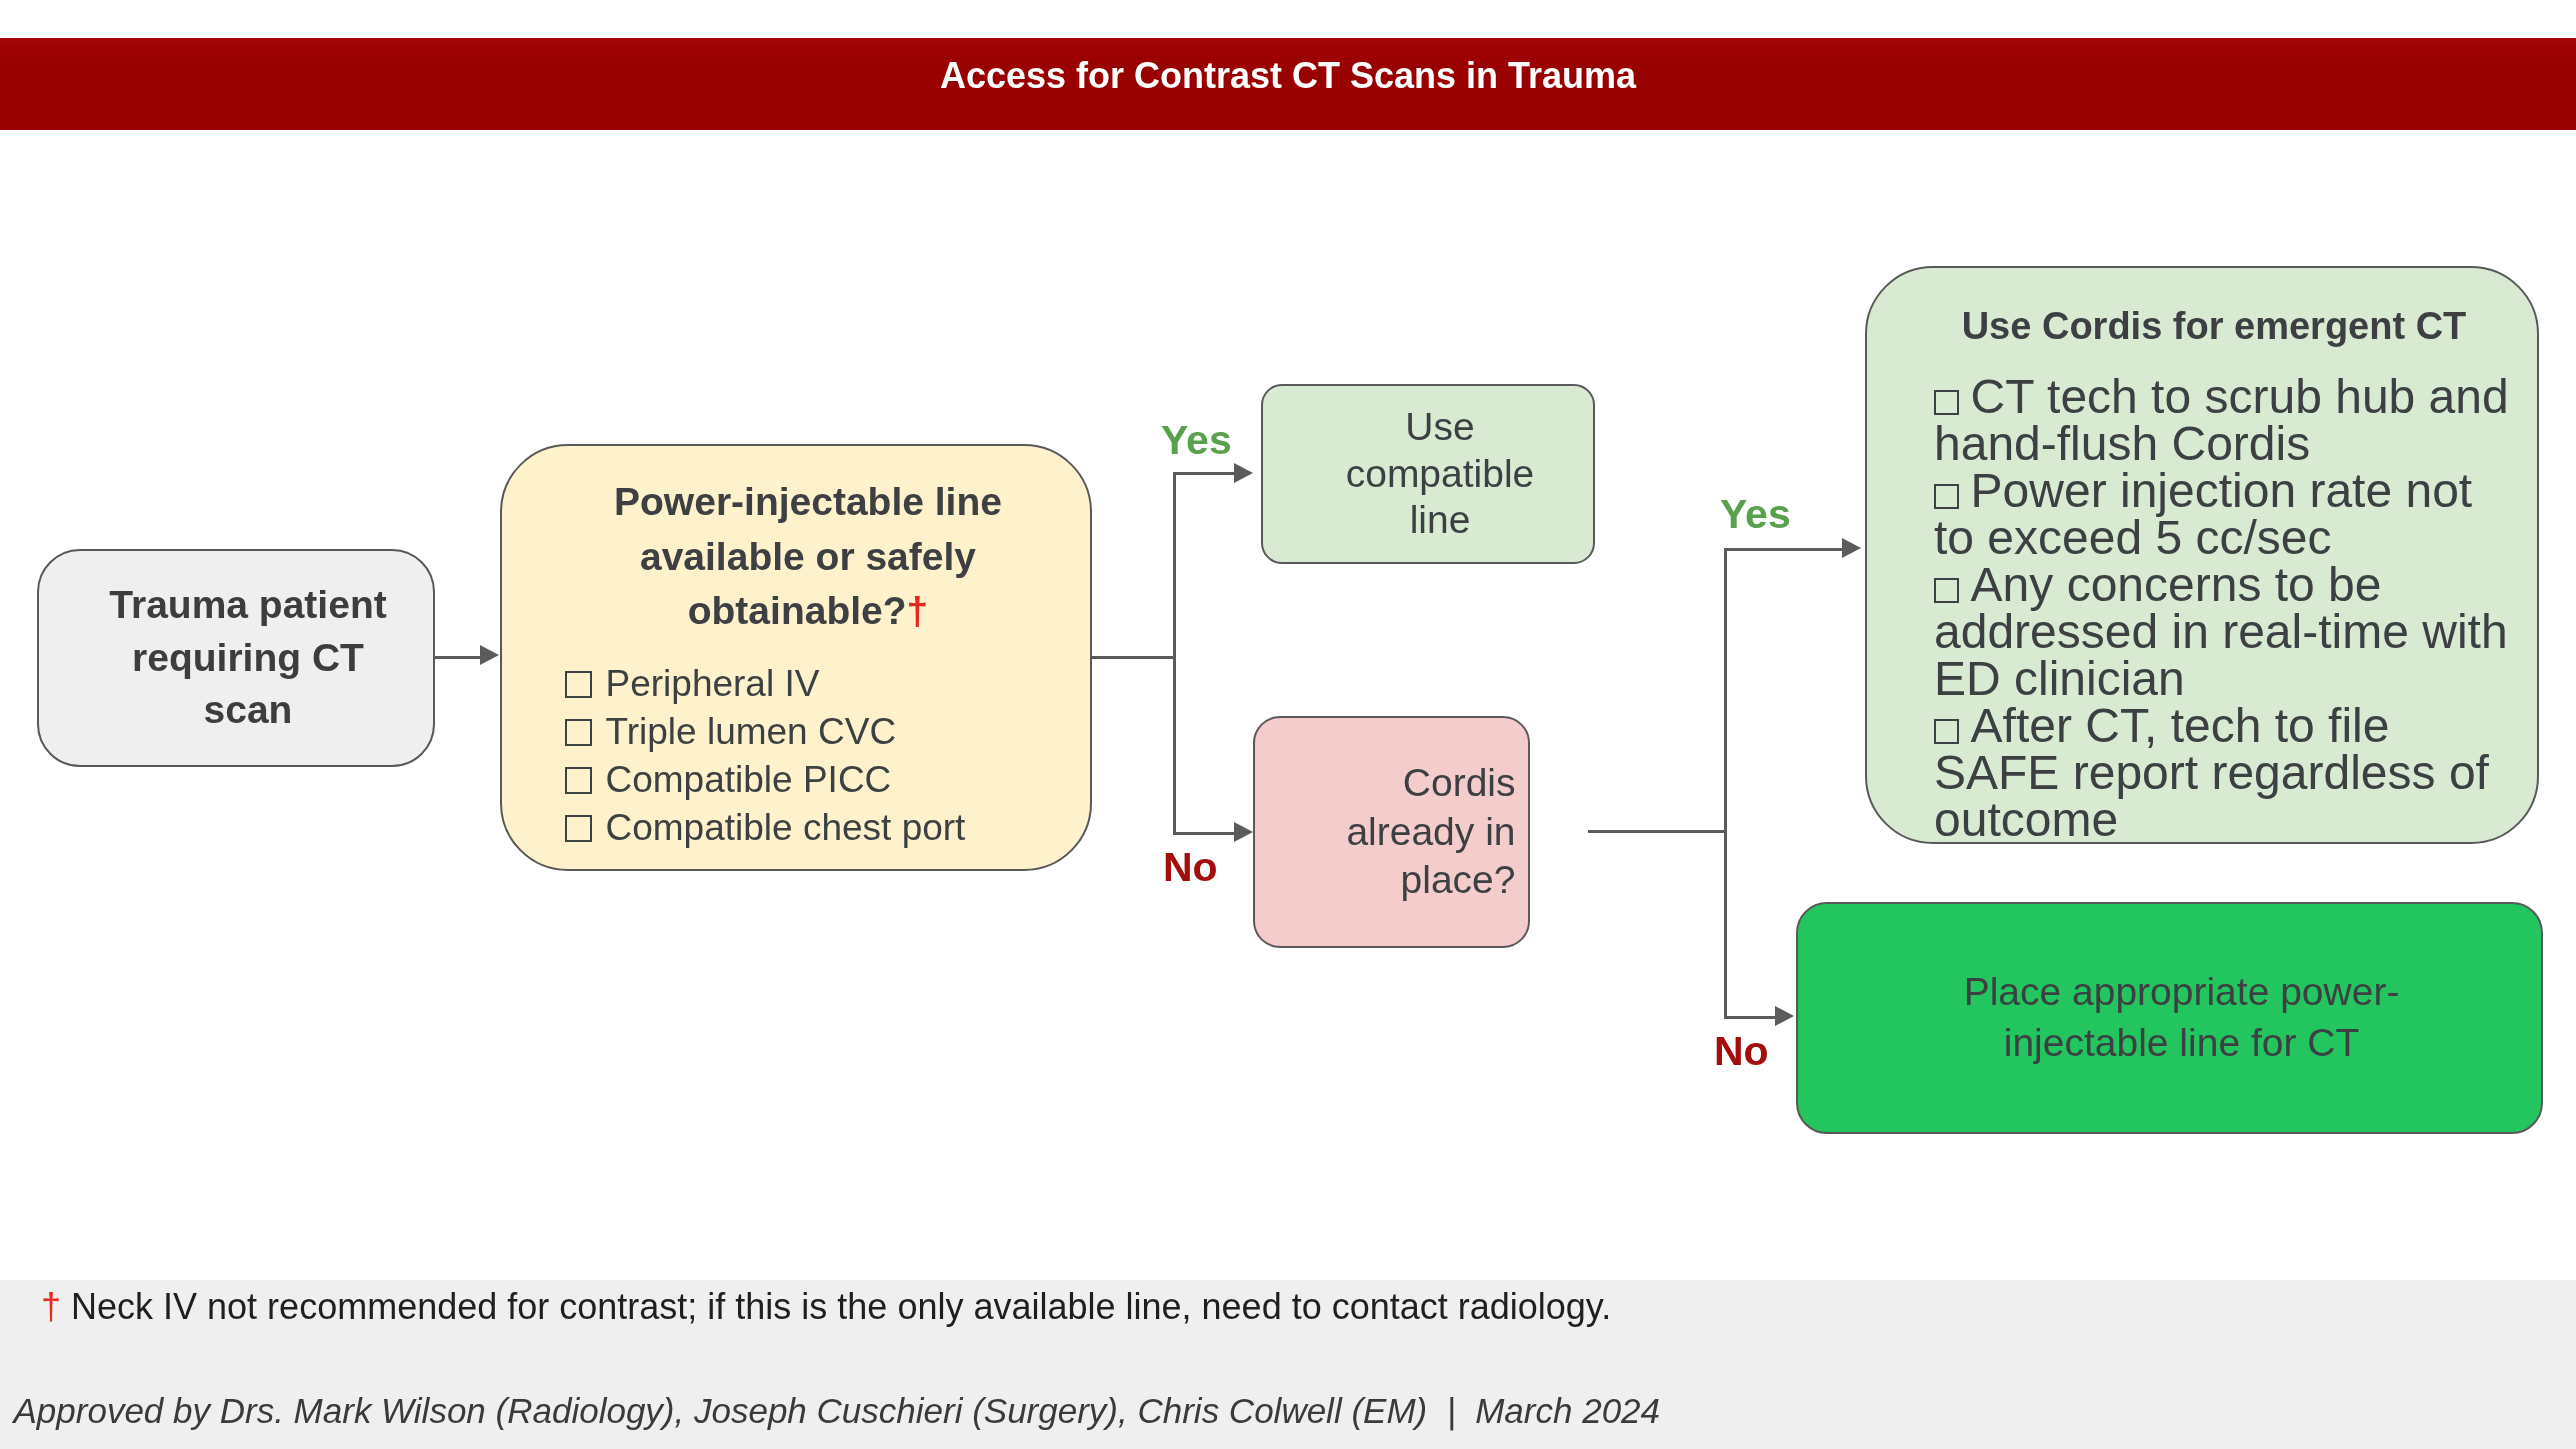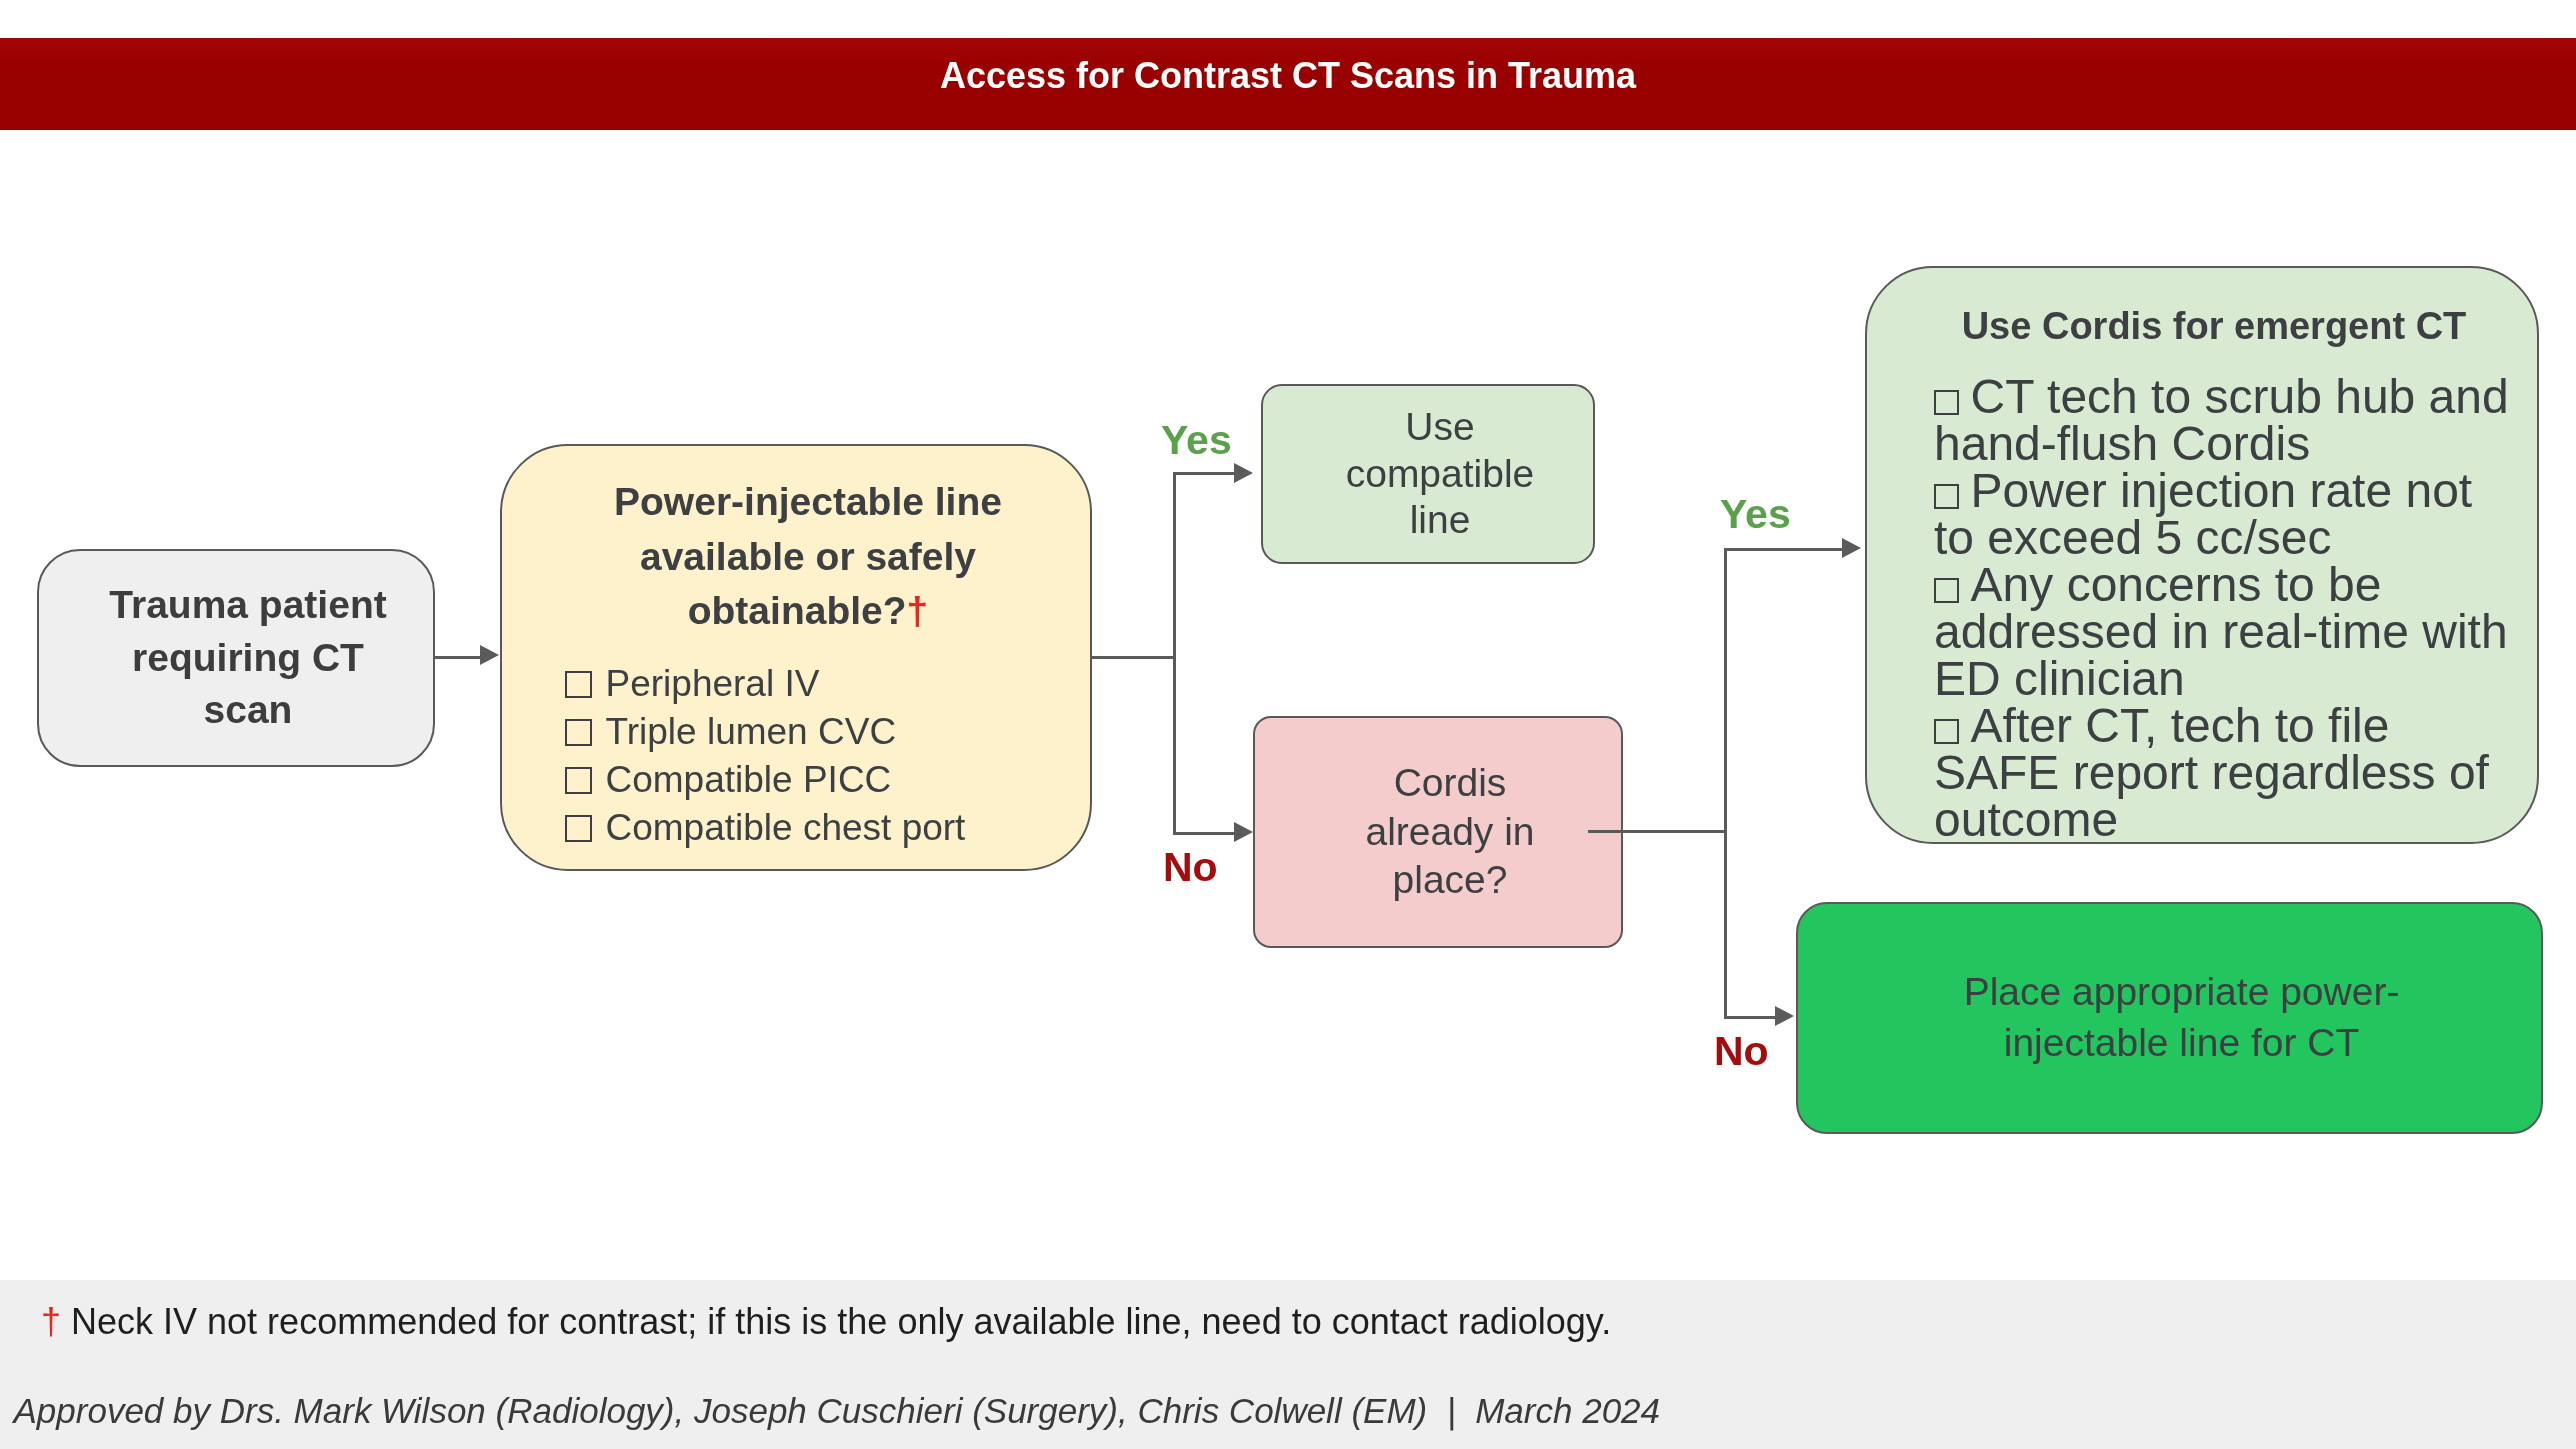--- a/index.html
+++ b/index.html
@@ -21,21 +21,21 @@
   .node-q1{left:500px;top:444px;width:592px;height:427px;border-radius:68px;background:#fdf2cc;
            display:block;}
   .node-q1 .head{margin-top:29px;text-align:center;font-size:39px;font-weight:bold;line-height:1.4;
                  padding:0 39px;color:#3d3f42;}
   .node-q1 .dagger{color:#e8261c;font-weight:bold;}
   .node-q1 .list{margin-top:21px;padding-left:39px;text-align:left;font-size:37px;line-height:48px;}
 
   .node-green-sm{left:1253px;top:384px;width:334px;height:180px;border-radius:21px;background:#d9ead3;margin-left:8px;}
   .node-green-sm .txt{font-size:39px;max-width:232px;line-height:1.2;}
 
-  .node-cordis{left:1253px;top:716px;width:370px;height:232px;border-radius:18px;background:#f4cccc;}
+  .node-cordis{left:1253px;top:716px;width:277px;height:232px;border-radius:27px;background:#f4cccc;text-align:right;}
   .node-cordis .txt{font-size:39px;max-width:224px;line-height:1.25;}
 
   .node-big-green{left:1865px;top:266px;width:674px;height:578px;border-radius:68px;background:#d9ead3;
                   display:block;}
   .node-big-green .head{margin-top:37px;text-align:center;font-size:38px;font-weight:bold;color:#3d3f42;}
   .node-big-green .list{margin-top:25px;padding-left:43px;width:580px;text-align:left;
                         font-size:48px;line-height:47px;}
 
   .node-place{left:1796px;top:902px;width:747px;height:232px;border-radius:31px;background:#22c55e;}
   .node-place .txt{font-size:39px;max-width:560px;line-height:1.3;}
@@ -51,21 +51,21 @@
   .vline{width:2.9px;}
   .ah{position:absolute;width:0;height:0;border-top:10.6px solid transparent;
       border-bottom:10.6px solid transparent;border-left:19.3px solid #5b5b5b;}
 
   .branch-label{position:absolute;font-size:41px;font-weight:bold;}
   .lbl-yes{color:#5ba14d;}
   .lbl-no{color:#a30d0d;}
 
   
   .footer{position:absolute;left:0;top:1280px;width:2576px;height:169px;background:#efefef;}
-  .footnote{position:absolute;left:41px;top:21px;font-size:36px;color:#1f1f1f;}
+  .footnote{position:absolute;left:41px;top:6px;font-size:36px;color:#1f1f1f;}
   .footnote .dg{color:#e8261c;}
   .approved{position:absolute;left:13.5px;top:111px;font-size:35px;font-style:italic;color:#3a3a3a;
             white-space:pre-wrap;}
 </style>
 </head>
 <body>
 
 <div id="canvas">
 
   <div class="titlebar">

